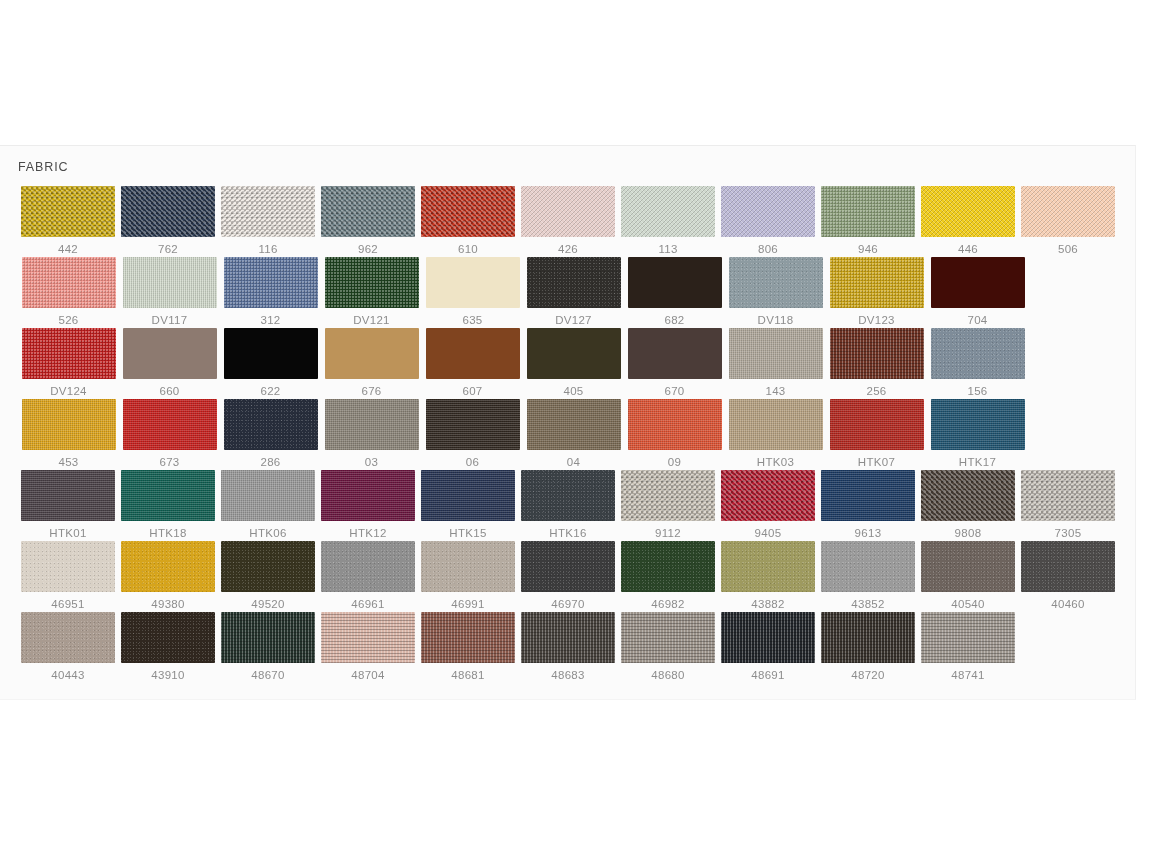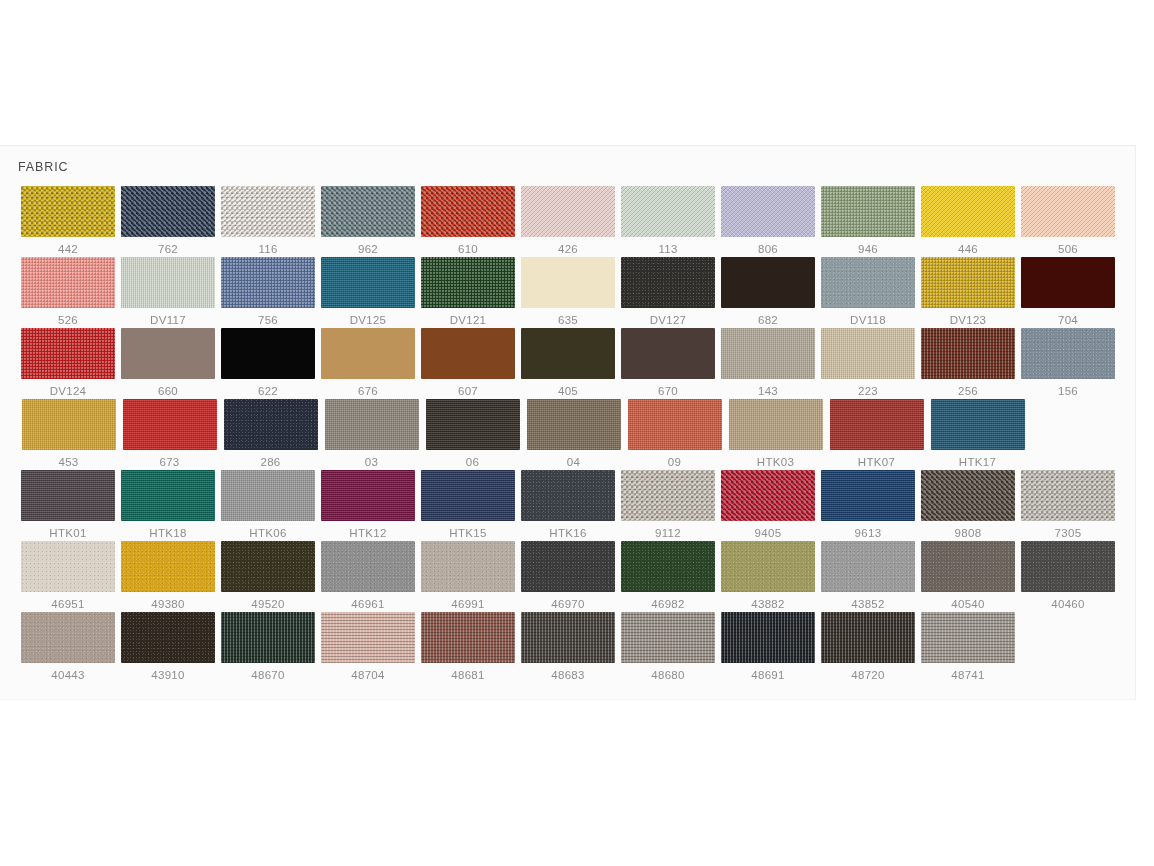--- a/index.html
+++ b/index.html
@@ -156,27 +156,21 @@
           <div class="swatch-cell">
             <div class="swatch-chip" style="background-color: rgb(211, 219, 205);">
               <div class="tex" style="background-image: repeating-linear-gradient(0deg, rgba(255, 255, 255, 0.18) 0px, rgba(255, 255, 255, 0.18) 1px, transparent 1px, transparent 2px), repeating-linear-gradient(90deg, rgba(0, 0, 0, 0.16) 0px, rgba(0, 0, 0, 0.16) 1px, transparent 1px, transparent 2px); background-size: 2px 2px, 2px 2px;"></div>
             </div>
             <div class="swatch-label">DV117</div>
           </div>
           <div class="swatch-cell">
             <div class="swatch-chip" style="background-color: rgb(90, 113, 155);">
               <div class="tex" style="background-image: radial-gradient(circle at 1px 1px, rgba(255, 255, 255, 0.3) 0px, rgba(255, 255, 255, 0.3) 0.9px, transparent 1.1px), radial-gradient(circle at 2px 2px, rgba(0, 0, 0, 0.16) 0px, rgba(0, 0, 0, 0.16) 0.9px, transparent 1.1px); background-size: 3px 3px, 3px 3px;"></div>
             </div>
-            <div class="swatch-label">756</div>
-          </div>
-          <div class="swatch-cell">
-            <div class="swatch-chip" style="background-color: rgb(21, 97, 126);">
-              <div class="tex" style="background-image: repeating-linear-gradient(0deg, rgba(255, 255, 255, 0.18) 0px, rgba(255, 255, 255, 0.18) 1px, transparent 1px, transparent 2px), repeating-linear-gradient(90deg, rgba(0, 0, 0, 0.16) 0px, rgba(0, 0, 0, 0.16) 1px, transparent 1px, transparent 2px); background-size: 2px 2px, 2px 2px;"></div>
-            </div>
-            <div class="swatch-label">DV125</div>
+            <div class="swatch-label">312</div>
           </div>
           <div class="swatch-cell">
             <div class="swatch-chip" style="background-color: rgb(31, 68, 32);">
               <div class="tex" style="background-image: radial-gradient(circle at 1px 1px, rgba(255, 255, 255, 0.3) 0px, rgba(255, 255, 255, 0.3) 0.9px, transparent 1.1px), radial-gradient(circle at 2px 2px, rgba(0, 0, 0, 0.16) 0px, rgba(0, 0, 0, 0.16) 0.9px, transparent 1.1px); background-size: 3px 3px, 3px 3px;"></div>
             </div>
             <div class="swatch-label">DV121</div>
           </div>
           <div class="swatch-cell">
             <div class="swatch-chip" style="background-color: rgb(239, 228, 198);">
               <div class="tex" style="background-image: none;"></div>
@@ -257,26 +251,20 @@
             </div>
             <div class="swatch-label">670</div>
           </div>
           <div class="swatch-cell">
             <div class="swatch-chip" style="background-color: rgb(178, 170, 157);">
               <div class="tex" style="background-image: repeating-linear-gradient(0deg, rgba(255, 255, 255, 0.18) 0px, rgba(255, 255, 255, 0.18) 1px, transparent 1px, transparent 2px), repeating-linear-gradient(90deg, rgba(0, 0, 0, 0.16) 0px, rgba(0, 0, 0, 0.16) 1px, transparent 1px, transparent 2px); background-size: 2px 2px, 2px 2px;"></div>
             </div>
             <div class="swatch-label">143</div>
           </div>
           <div class="swatch-cell">
-            <div class="swatch-chip" style="background-color: rgb(207, 196, 171);">
-              <div class="tex" style="background-image: repeating-linear-gradient(0deg, rgba(255, 255, 255, 0.18) 0px, rgba(255, 255, 255, 0.18) 1px, transparent 1px, transparent 2px), repeating-linear-gradient(90deg, rgba(0, 0, 0, 0.16) 0px, rgba(0, 0, 0, 0.16) 1px, transparent 1px, transparent 2px); background-size: 2px 2px, 2px 2px;"></div>
-            </div>
-            <div class="swatch-label">223</div>
-          </div>
-          <div class="swatch-cell">
             <div class="swatch-chip" style="background-color: rgb(109, 49, 34);">
               <div class="tex" style="background-image: repeating-linear-gradient(0deg, rgba(0, 0, 0, 0.26) 0px, rgba(0, 0, 0, 0.26) 1px, transparent 1px, transparent 3px), repeating-linear-gradient(90deg, rgba(255, 255, 255, 0.3) 0px, rgba(255, 255, 255, 0.3) 1px, transparent 1px, transparent 3px); background-size: 3px 3px, 3px 3px;"></div>
             </div>
             <div class="swatch-label">256</div>
           </div>
           <div class="swatch-cell">
             <div class="swatch-chip" style="background-color: rgb(126, 140, 153);">
               <div class="tex" style="background-image: radial-gradient(circle at 0.5px 0.5px, rgba(255, 255, 255, 0.18) 0px, rgba(255, 255, 255, 0.18) 0.7px, transparent 0.8px), radial-gradient(circle at 1.5px 2.5px, rgba(0, 0, 0, 0.16) 0px, rgba(0, 0, 0, 0.16) 0.7px, transparent 0.8px), radial-gradient(circle at 2.5px 1.2px, rgba(255, 255, 255, 0.18) 0px, rgba(255, 255, 255, 0.18) 0.6px, transparent 0.7px); background-size: 3px 3px, 4px 4px, 5px 5px;"></div>
             </div>
             <div class="swatch-label">156</div>

